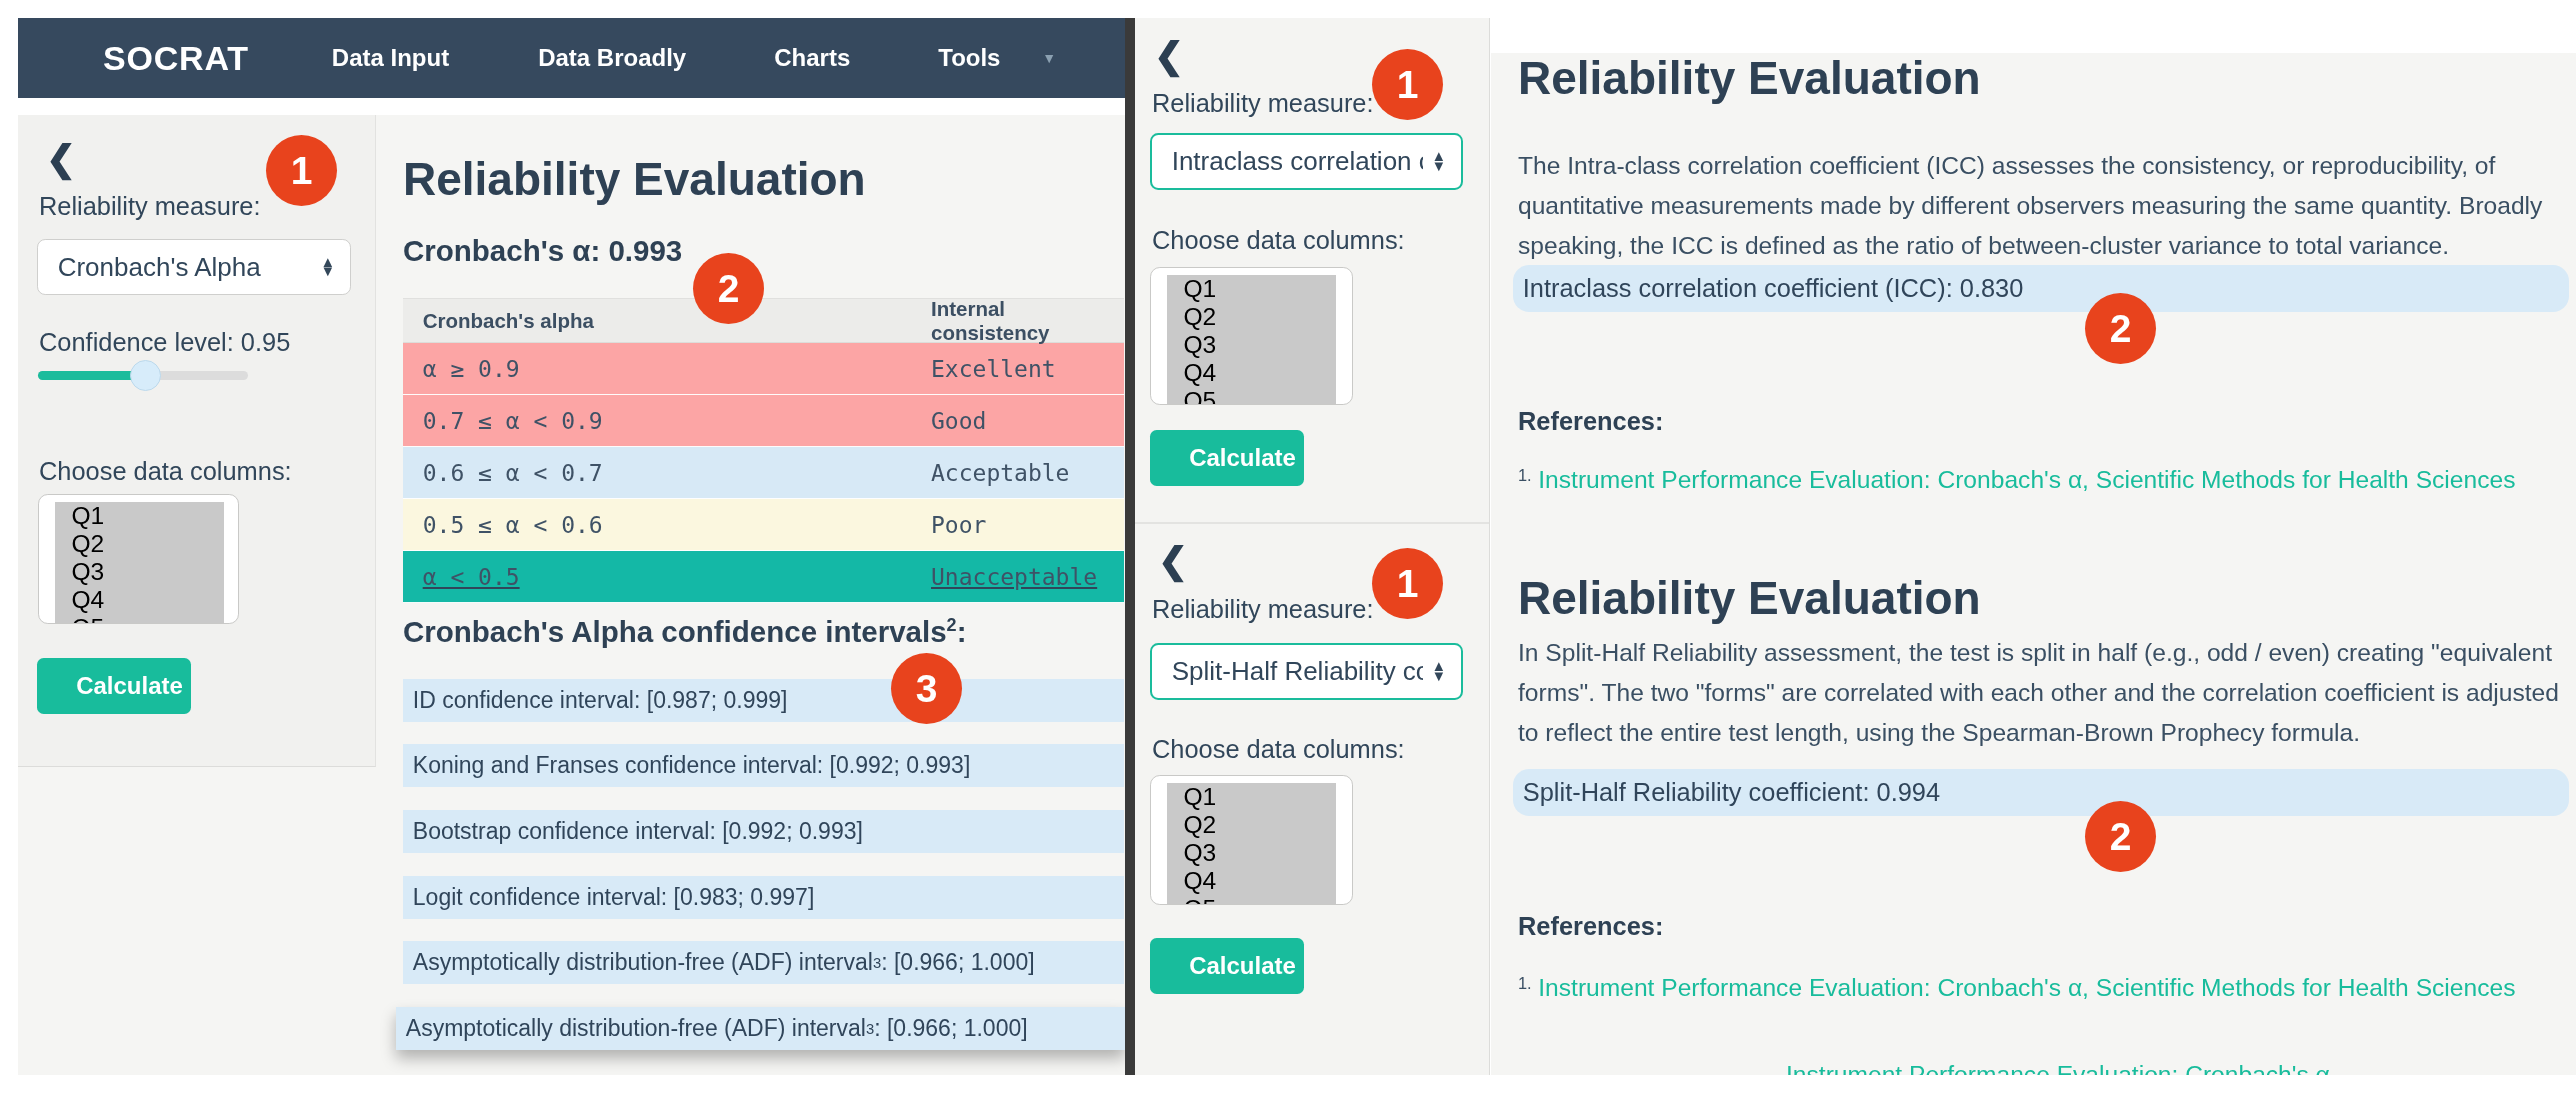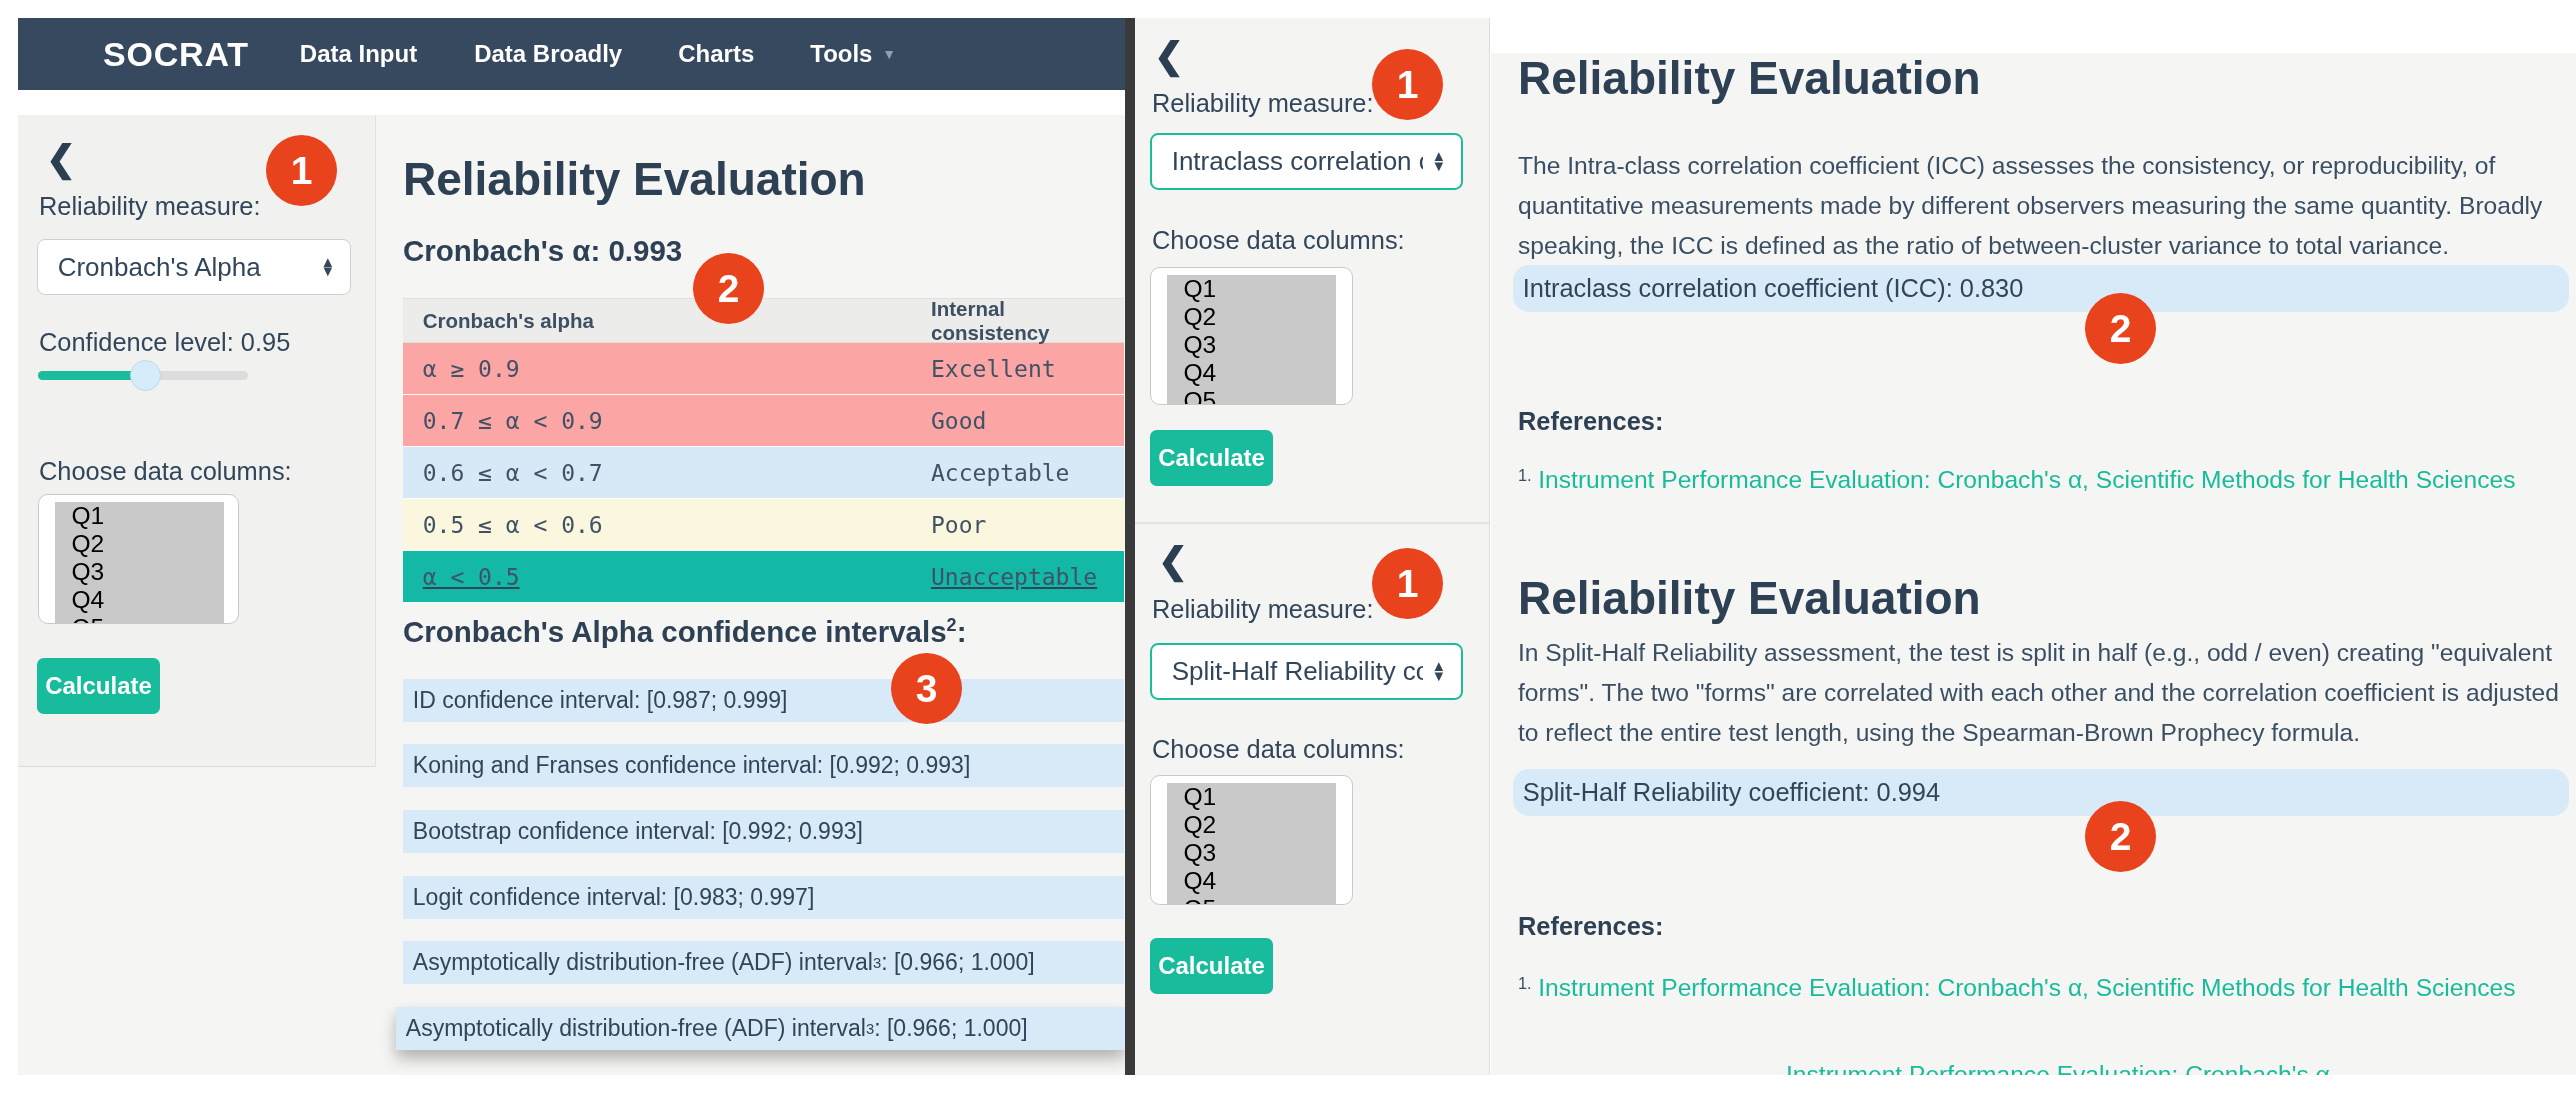--- a/index.html
+++ b/index.html
@@ -2,21 +2,21 @@
 <html style="font-size:13px"><head>
 <meta charset="utf-8">
 <style>
   html,body{margin:0;padding:0;}
   body{
     position:relative;width:2576px;height:1104px;background:#ffffff;
     font-family:"Liberation Sans", sans-serif;overflow:hidden;color:#31465a;
   }
   .abs{position:absolute;}
   
-  .navbar{left:18px;top:18px;width:1107px;height:72px;background:#36495e;display:flex;align-items:center;}
+  .navbar{left:18px;top:18px;width:1107px;height:80px;background:#36495e;display:flex;align-items:center;gap:32px;}
   .brand{margin-left:85px;color:#fff;font-size:34px;font-weight:bold;letter-spacing:0.8px;}
   .navlink{color:#fff;font-size:24px;font-weight:bold;}
   .nav-caret{color:#8ba0b1;font-size:14px;margin-left:9.8px;}
   
   .frag-a-body{left:18px;top:115px;width:1107px;height:960px;background:#f5f5f3;}
   .sidebar-well{left:18px;top:115px;width:357px;height:651px;background:#f1f1ef;border-right:0.8px solid #e2e2e0;border-bottom:0.8px solid #dcdcda;}
   .divider{left:1125px;top:18px;width:9.8px;height:1057px;background:#3a3a3a;}
   .frag-b{left:1135px;top:18px;width:354px;height:1057px;background:#f4f4f2;border-right:1.6px solid #dcdcda;}
   .frag-b-seam{left:1135px;top:522px;width:354px;height:1.6px;background:#e3e3e1;}
   .frag-c{left:1491px;top:53px;width:1085px;height:1022px;background:#f5f5f3;}
@@ -24,21 +24,21 @@
   .badge{width:71px;height:71px;border-radius:50%;background:#e8431d;color:#fff;font-weight:bold;font-size:39px;display:flex;align-items:center;justify-content:center;z-index:5;}
   .chevron{font-size:36px;font-weight:bold;color:#2c3f52;line-height:1;}
   .field-label{font-size:25.4px;color:#31465a;}
   .selectbox{background:#fff;border:1.6px solid #cfcfcd;border-radius:8.2px;display:flex;align-items:center;padding:0 14.8px 0 19.7px;font-size:26px;color:#31465a;box-sizing:border-box;}
   .selectbox.teal{border:2.5px solid #1abc9c;}
   .sel-text{white-space:nowrap;overflow:hidden;flex:1;}
   .sel-caret{display:flex;flex-direction:column;align-items:center;line-height:0.62;font-size:14.8px;color:#33475a;margin-left:8.2px;}
   .listbox{background:#fff;border:1.6px solid #c9c9c7;border-radius:9.8px;overflow:hidden;box-sizing:border-box;}
   .opts{position:absolute;left:16.4px;top:6.6px;width:169px;}
   .opt{height:28px;background:#c9c9c9;color:#000;font-size:24.6px;display:flex;align-items:center;padding-left:16px;}
-  .btn{background:#18bc9c;border-radius:6.6px;color:#fff;font-weight:bold;font-size:24px;display:flex;align-items:center;justify-content:center;}
+  .btn{background:#18bc9c;border-radius:6.6px;color:#fff;font-weight:bold;font-size:24px;display:flex;align-items:center;justify-content:center;padding-left:31px;}
   .slider-track{height:9px;border-radius:4.9px;background:#dcdcdc;}
   .slider-fill{position:absolute;left:0;top:0;height:9px;border-radius:4.9px;background:#1bbc9c;}
   .slider-handle{position:absolute;width:31px;height:31px;border-radius:50%;background:#d7ecfa;border:1.6px solid #bcd9ec;box-sizing:border-box;}
   
   .h-title{font-size:46px;font-weight:bold;color:#2e4154;}
   .h-sub{font-size:29.5px;font-weight:bold;color:#2e4154;}
   .h-sub sup{font-size:18px;}
   .tbl{width:721px;overflow:hidden;}
   .tbl-header{display:flex;height:43px;background:#ececea;border-top:0.8px solid #e0e0de;border-bottom:1.6px solid #ddddda;align-items:center;}
   .tbl-row{display:flex;height:51px;align-items:center;border-bottom:1.6px solid rgba(255,255,255,0.95);}

